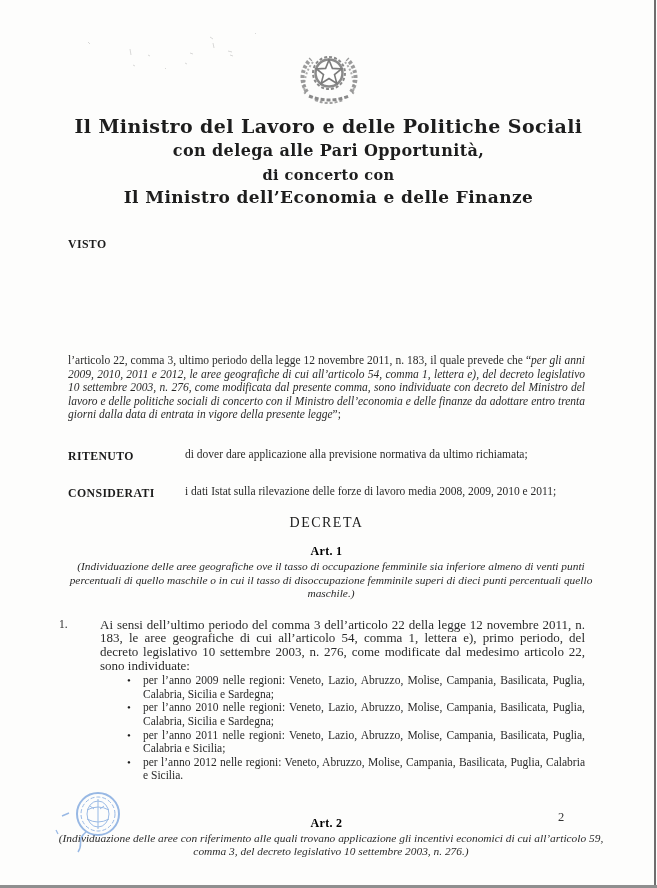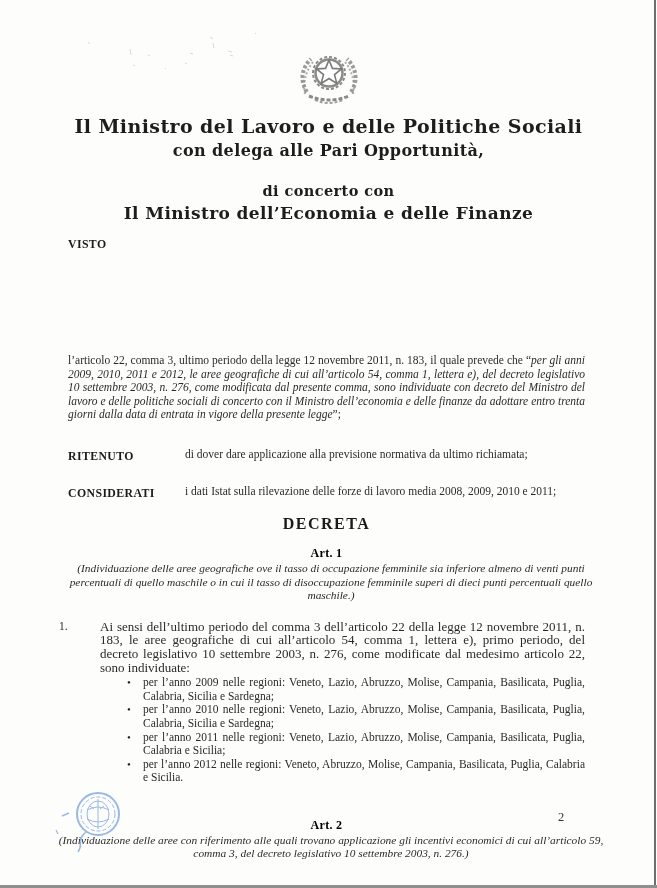--- a/index.html
+++ b/index.html
@@ -19,42 +19,42 @@
   .emblem{display:block;margin:48px auto 0;width:72px;height:60px;}
   .script-line{
     text-align:center;
     font-family:"DejaVu Serif", serif;
     font-weight:700;
     color:#1d1d1d;
     letter-spacing:.4px;
   }
   .h1{margin-top:7px;font-size:19px;}
   .h2{margin-top:4px;font-size:16px;}
-  .h3{margin-top:22px;font-size:14.5px;}
+  .h3{margin-top:6px;font-size:14.5px;}
   .h4{margin-top:4px;font-size:17px;}
 
   .content{position:absolute;left:68px;right:72px;top:222px;}
 
   .recital{display:flex;align-items:flex-start;}
   .recital .label{
     width:117px;flex:0 0 117px;
     font-weight:700;font-size:11.8px;letter-spacing:.4px;color:#1b1b1b;
     padding-top:1px;
   }
   .recital .rtext{
     flex:1;font-size:11.5px;line-height:13.6px;text-align:justify;color:#2a2a2a;
   }
   .rtext em{font-style:italic;}
   .mt-visto{margin-top:14px;flex-direction:column;}
   .mt-ritenuto{margin-top:26px;}
   .mt-considerati{margin-top:21px;}
 
   .decreta{
     margin-top:14px;text-align:center;
-    font-weight:700;font-size:16px;letter-spacing:1.5px;color:#1b1b1b;
+    font-weight:400;font-size:14px;letter-spacing:1.5px;color:#1b1b1b;
   }
   .art-head{
     text-align:center;font-weight:700;font-size:12px;color:#000000;letter-spacing:.3px;
   }
   .art1-head{margin-top:13px;}
   .art2-head{margin-top:33px;}
   .art-caption{
     margin:1px auto 0;width:556px;position:relative;left:-15px;
     text-align:center;font-style:italic;font-size:11.4px;line-height:13.6px;color:#2a2a2a;
   }

